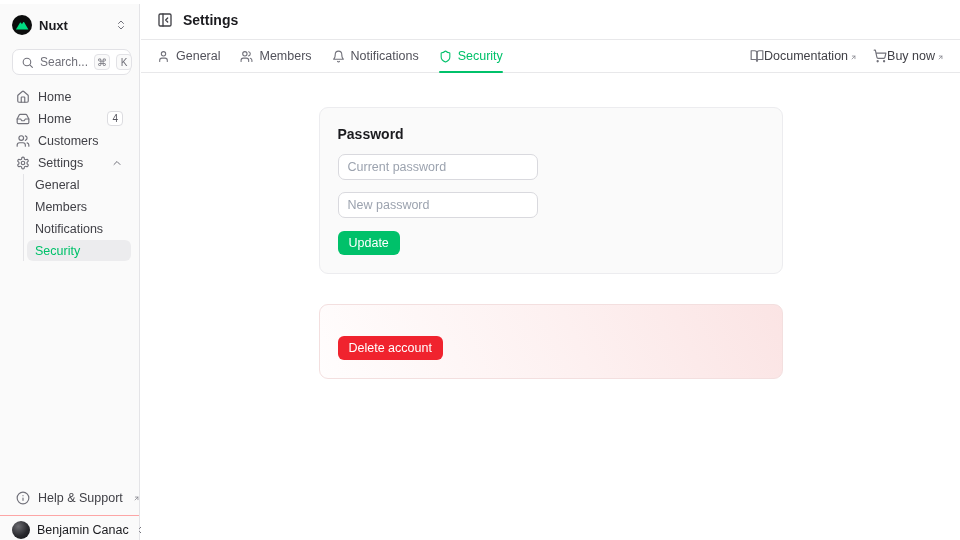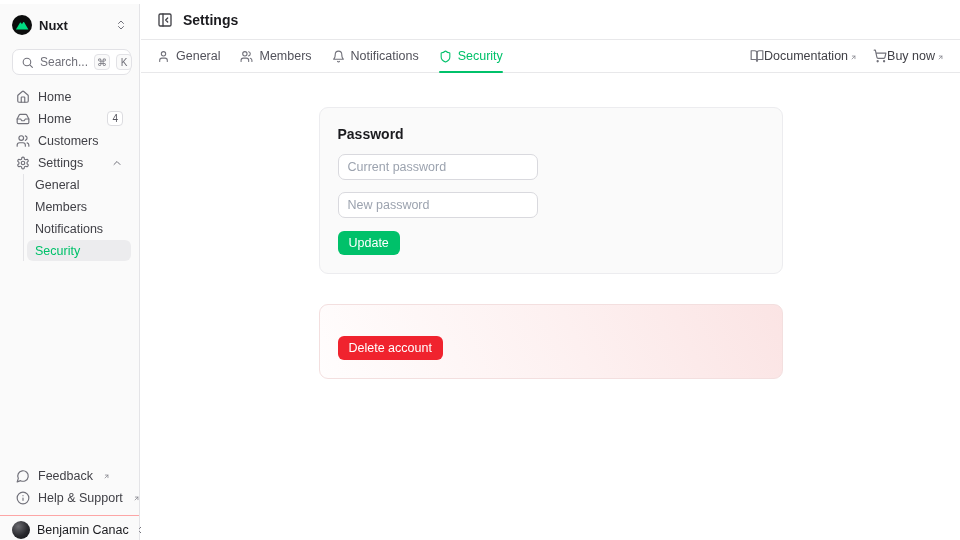--- a/index.html
+++ b/index.html
@@ -177,34 +177,20 @@
         </div>
       </div>
     </nav>
 
     <div class="sb-spacer"></div>
 
     <div class="sb-links">
       <div class="nav-item">
         <span class="icon">
           <svg width="14" height="14" viewBox="0 0 24 24" fill="none" stroke="currentColor" stroke-width="2" stroke-linecap="round" stroke-linejoin="round">
-              <path d="M7.9 20A9 9 0 1 0 4 16.1L2 22Z"></path>
-            </svg>
-        </span>
-        <span class="lbl" style="flex:0 0 auto;">Feedback</span>
-        <span class="ext-arrow">
-          <svg width="7" height="7" viewBox="0 0 24 24" fill="none" stroke="currentColor" stroke-width="2.5" stroke-linecap="round" stroke-linejoin="round">
-              <path d="M7 17 17 7"></path>
-              <path d="M8 7h9v9"></path>
-            </svg>
-        </span>
-      </div>
-      <div class="nav-item">
-        <span class="icon">
-          <svg width="14" height="14" viewBox="0 0 24 24" fill="none" stroke="currentColor" stroke-width="2" stroke-linecap="round" stroke-linejoin="round">
               <circle cx="12" cy="12" r="10"></circle>
               <path d="M12 16v-4"></path>
               <path d="M12 8h.01"></path>
             </svg>
         </span>
         <span class="lbl" style="flex:0 0 auto;">Help &amp; Support</span>
         <span class="ext-arrow">
           <svg width="7" height="7" viewBox="0 0 24 24" fill="none" stroke="currentColor" stroke-width="2.5" stroke-linecap="round" stroke-linejoin="round">
               <path d="M7 17 17 7"></path>
               <path d="M8 7h9v9"></path>

